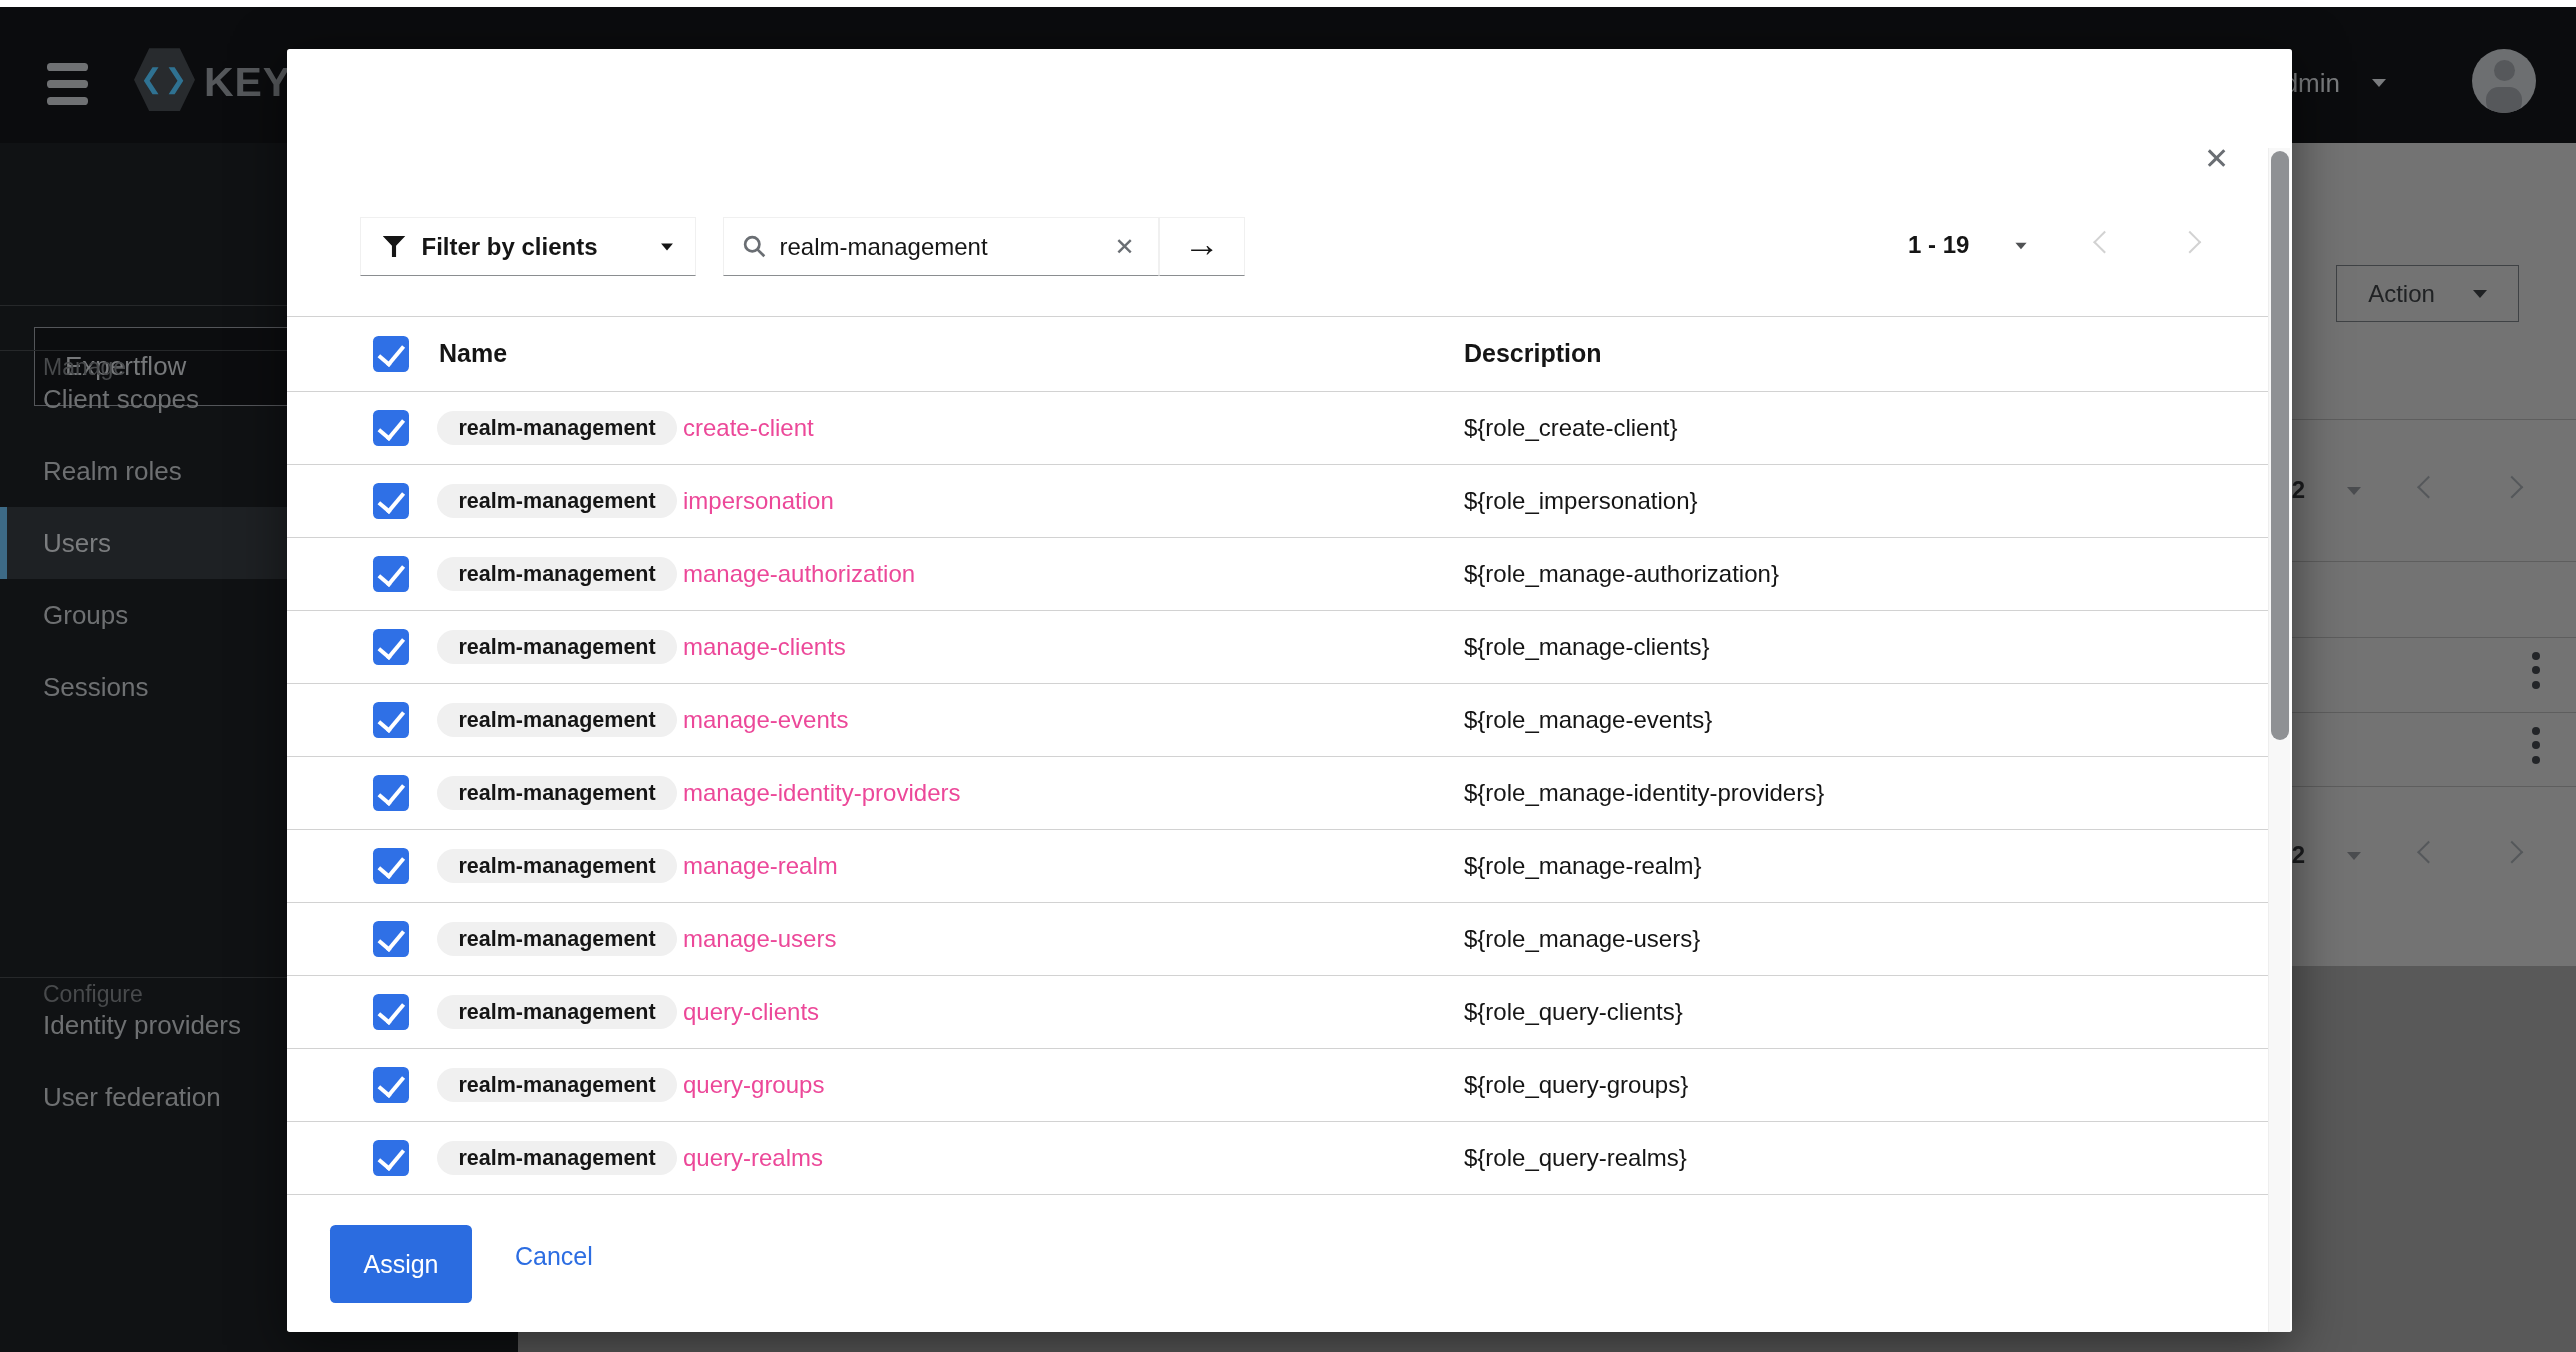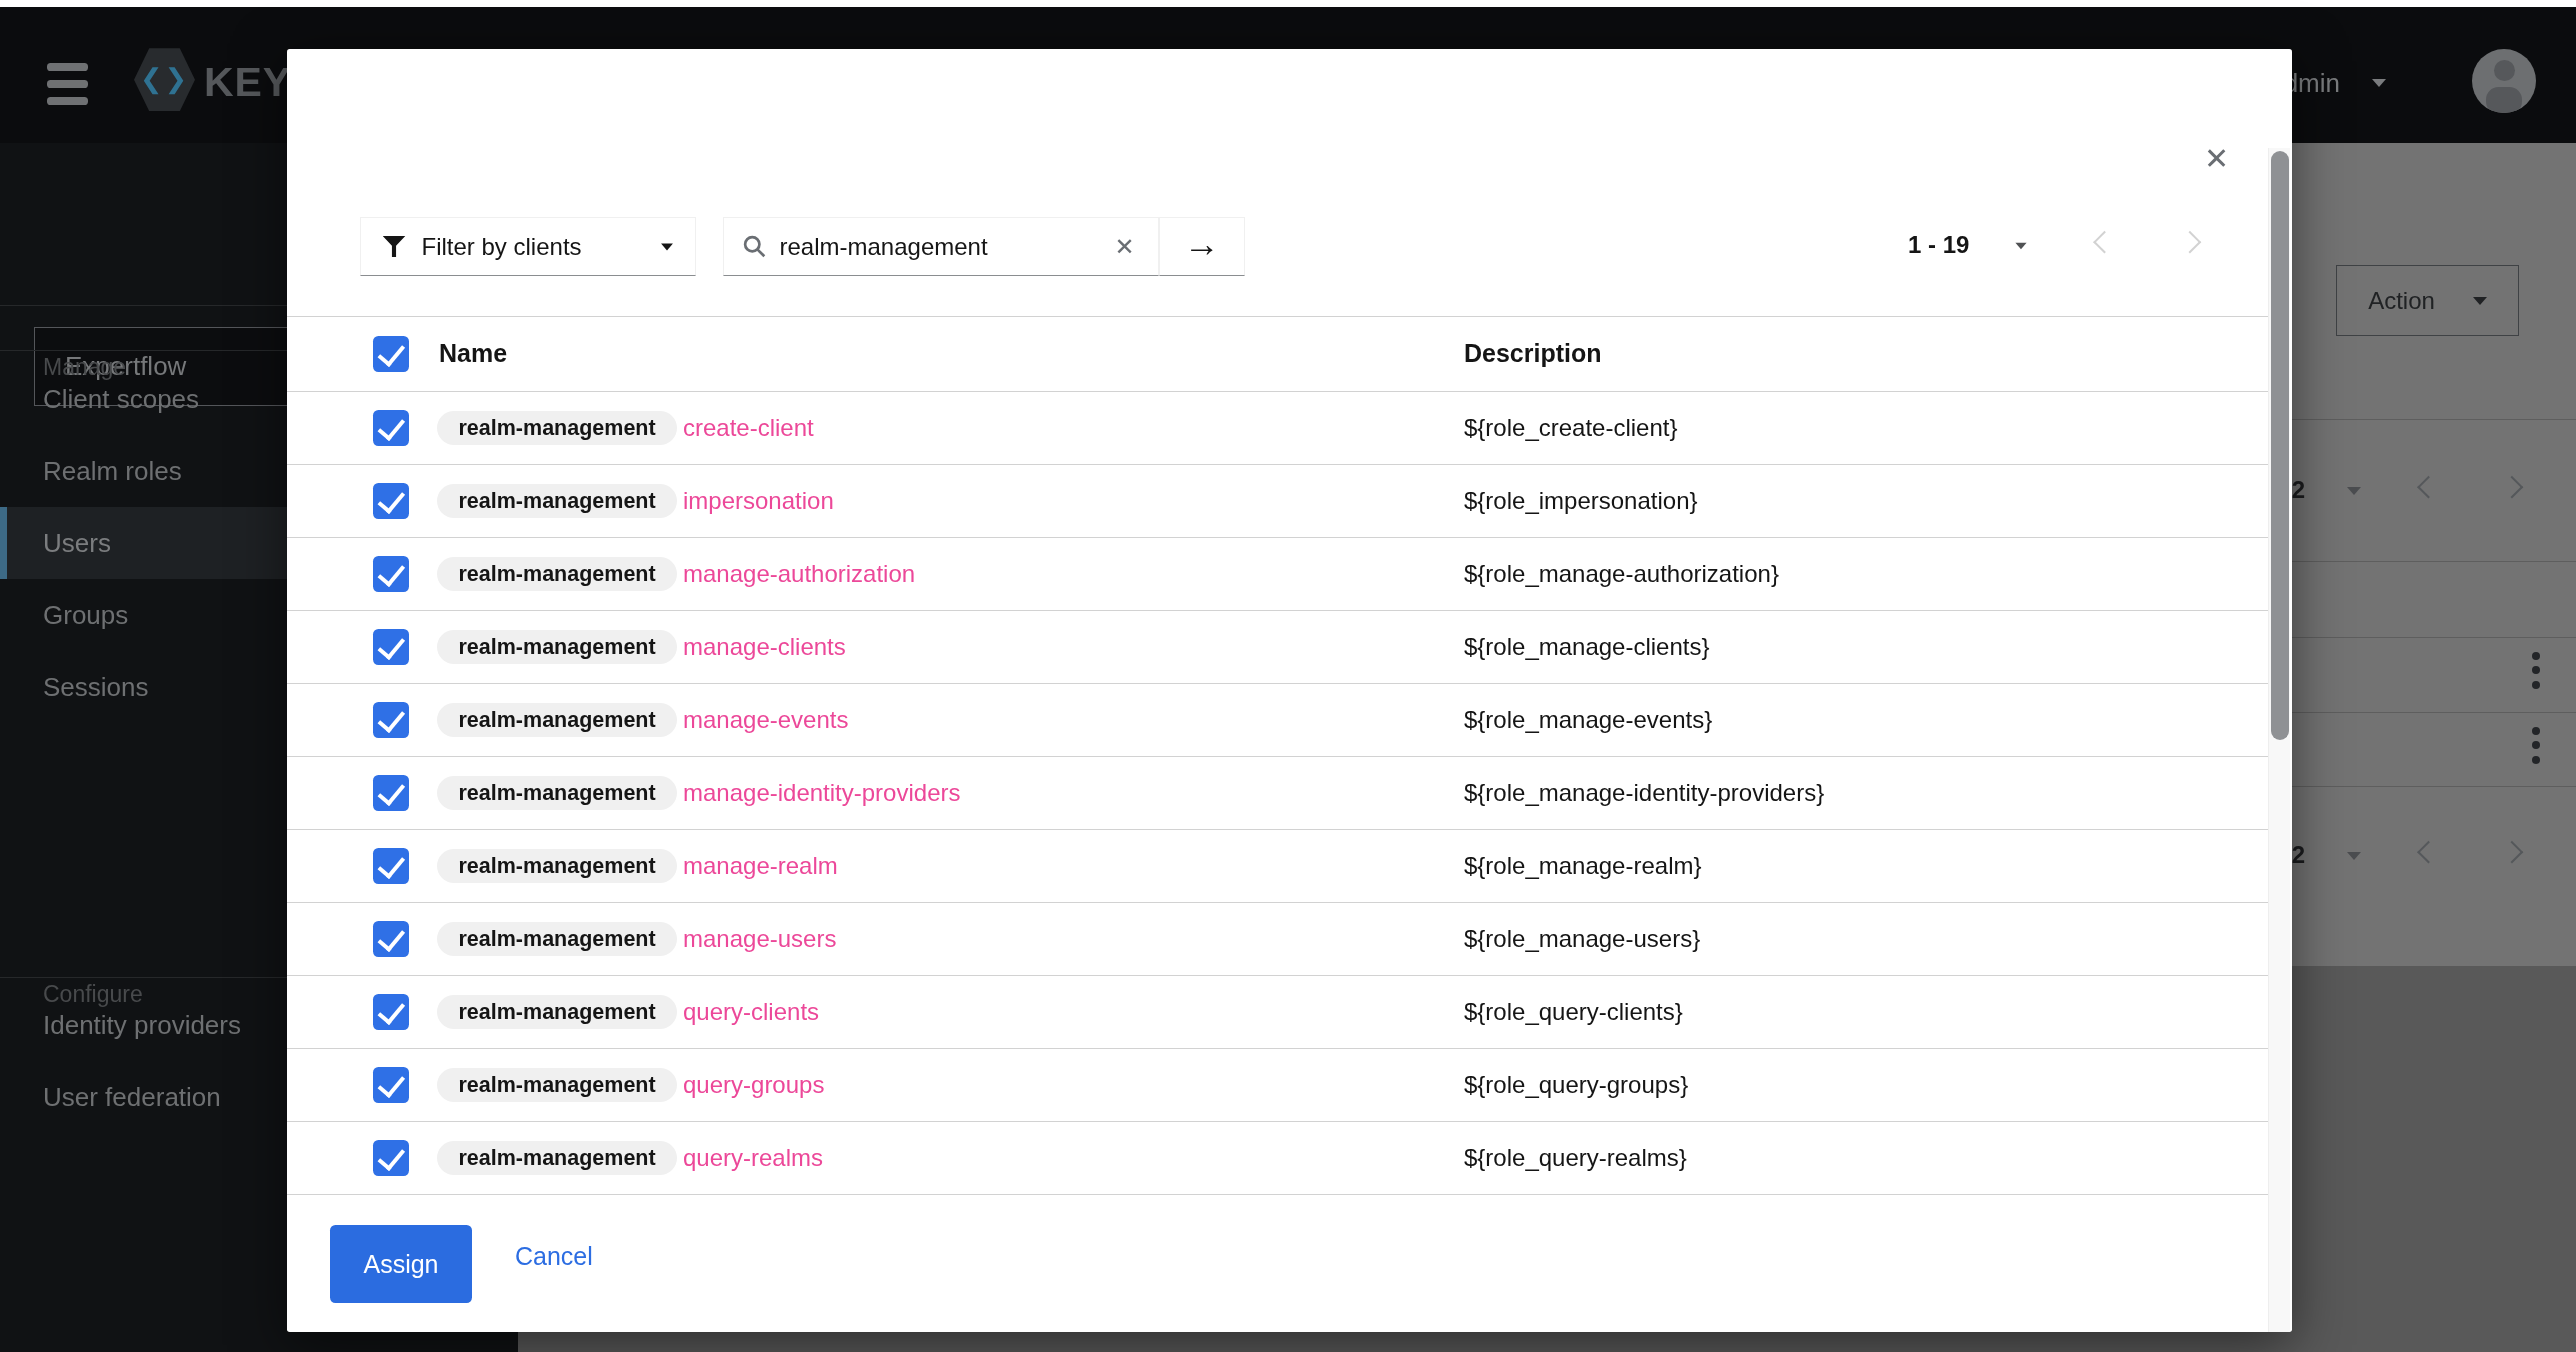--- a/index.html
+++ b/index.html
@@ -30,21 +30,21 @@
   .realm-box .realm-label{position:absolute;left:30px;top:0;line-height:77px;font-size:26px;color:#76787a;}
   .side-divider{left:0;width:518px;height:0.9px;background:#26282a;}
   .section-label{left:43px;height:45px;line-height:45px;font-size:23px;color:#484a4c;margin-top:40px;}
   .nav-list{left:0;width:518px;list-style:none;margin:0;padding:0;}
   .nav-list li{height:72px;line-height:72px;padding-left:43px;font-size:26px;color:#6e7072;box-sizing:border-box;cursor:pointer;}
   .nav-list li.current{background:#1e2124;border-left:7.2px solid #3d6a86;padding-left:36px;color:#7b7d7f;}
 
   .content{left:518px;top:143px;width:2058px;height:1209px;background:#737373;}
   .card-bottom{left:518px;top:966px;width:2058px;height:387px;background:#595959;}
   .bg-divider{left:518px;width:2058px;height:0.9px;background:#5e5e5e;}
-  .action-btn{left:2336px;top:265px;width:183px;height:71px;border:0.9px solid #3f4245;box-sizing:border-box;
+  .action-btn{left:2336px;top:265px;width:183px;height:57px;border:0.9px solid #3f4245;box-sizing:border-box;
               display:flex;align-items:center;justify-content:center;gap:38px;cursor:pointer;}
   .action-btn .lbl{font-size:24px;color:#202224;}
   .action-btn .caret{border-top-color:#202224;}
   .kebab{width:9px;display:flex;flex-direction:column;gap:6.3px;cursor:pointer;}
   .kebab i{width:8px;height:8px;border-radius:50%;background:#232528;}
   .bg-pager .count{position:absolute;left:0;top:0;width:72px;font-size:24px;font-weight:600;color:#1b1c1e;line-height:32px;}
   .bg-pager .caret{position:absolute;left:90px;top:12.5px;border-top-color:#4b4d50;}
   .chev{display:inline-block;padding:7.2px;border:solid #55585b;border-width:0 2.7px 2.7px 0;}
   .chev.left{transform:rotate(135deg);}
   .chev.right{transform:rotate(-45deg);}
@@ -55,21 +55,21 @@
   
   .modal{left:287px;top:49px;width:2005px;height:1283px;background:#ffffff;z-index:10;
          box-shadow:0 12.5px 54px rgba(0,0,0,.5);border-radius:2.7px;}
   .modal-title{left:27px;top:73px;font-size:38px;font-weight:500;color:#151515;}
   .modal-close{left:1910px;top:90px;width:39px;height:39px;font-size:30px;line-height:39px;text-align:center;color:#6a6e73;cursor:pointer;}
 
   .ctl{height:59px;background:#fff;border:0.9px solid #f0f0f0;border-bottom:0.9px solid #8a8d90;box-sizing:border-box;
        display:flex;align-items:center;}
   .filter-ctl{left:73px;top:168px;width:336px;padding:0 21.5px;gap:16px;cursor:pointer;}
   .funnel{width:23px;height:21.5px;background:#151515;clip-path:polygon(0 0,100% 0,59% 46%,59% 100%,41% 100%,41% 46%);}
-  .filter-ctl .lbl{font-size:24px;color:#151515;flex:1;}
+  .filter-ctl .lbl{font-size:24px;color:#151515;flex:1;font-weight:bold;}
   .filter-ctl .caret{border-top-color:#151515;transform:scale(.85);}
   .search-ctl{left:436px;top:168px;width:436px;padding:0 18px;gap:12.5px;}
   .search-ctl .val{font-size:24px;color:#151515;flex:1;white-space:nowrap;overflow:hidden;}
   .clear-x{font-size:24px;color:#6a6e73;padding:0 5.4px;cursor:pointer;}
   .go-btn{left:872px;top:168px;width:86px;justify-content:center;cursor:pointer;}
   .go-btn .arrow{font-size:36px;color:#151515;line-height:1;transform:translateY(-2.7px);}
 
   .modal-pager{left:1621px;top:180px;width:322px;height:36px;}
   .modal-pager .count{position:absolute;left:0;top:0;font-size:24px;font-weight:600;color:#151515;line-height:32px;width:88px;}
   .modal-pager .caret{position:absolute;left:106px;top:13.4px;border-top-color:#505254;transform:scale(.8);}

